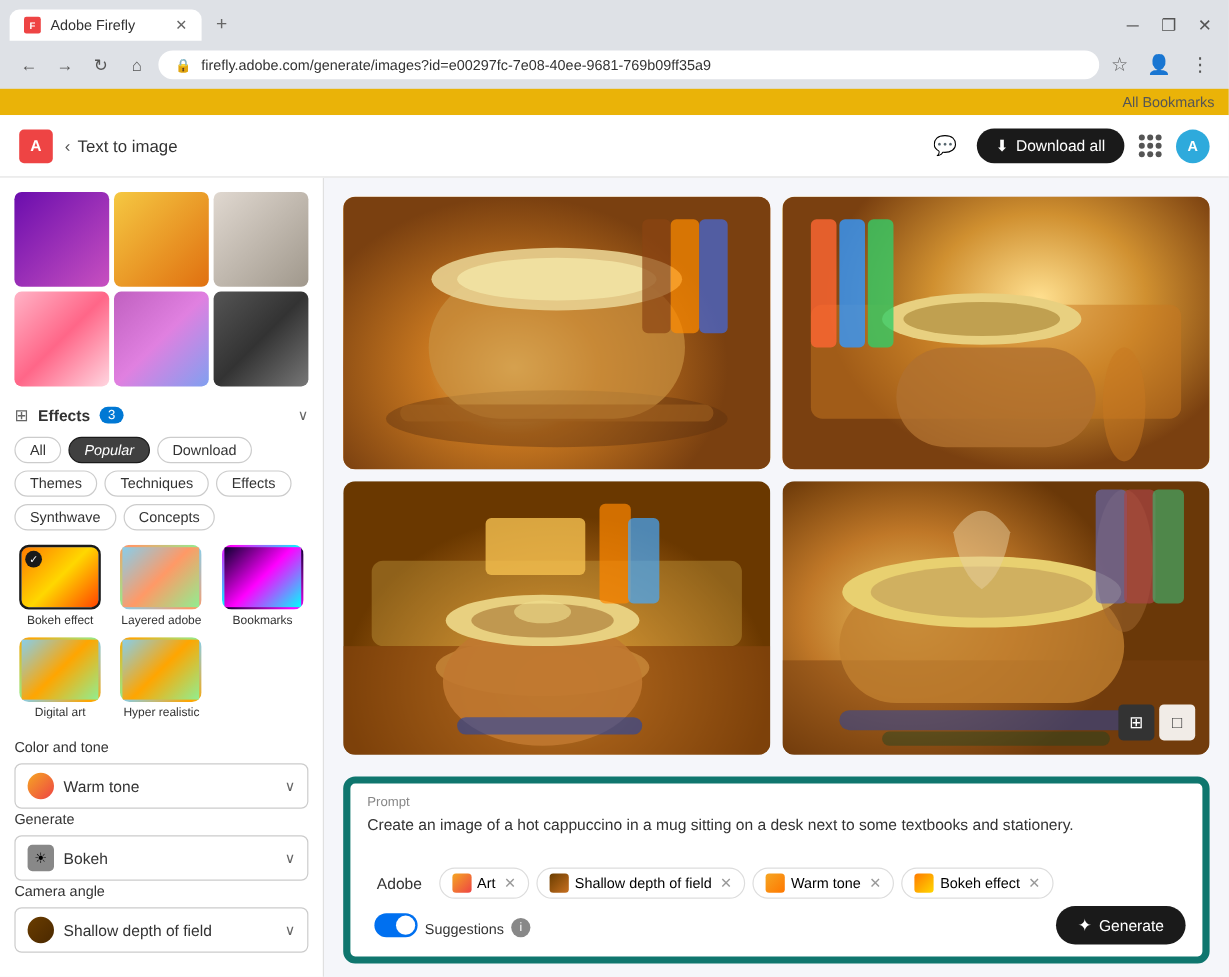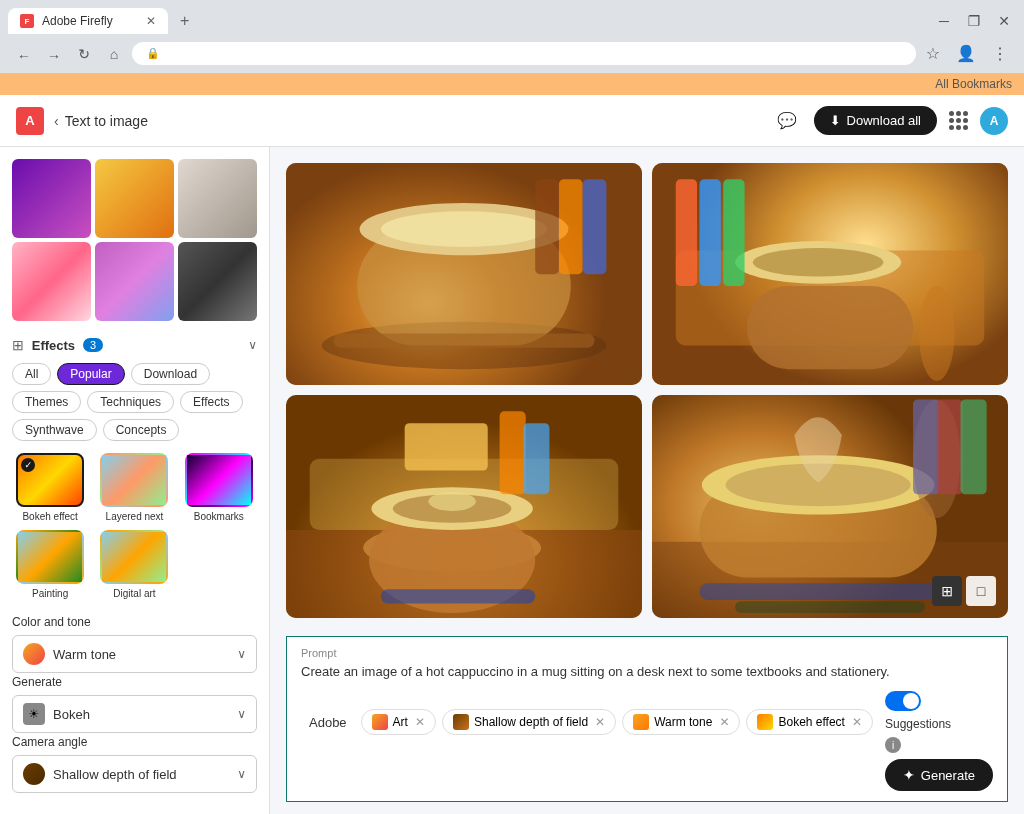--- a/index.html
+++ b/index.html
@@ -12,21 +12,21 @@
     .tab .favicon { width: 14px; height: 14px; background: #e44; border-radius: 2px; display: flex; align-items: center; justify-content: center; color: #fff; font-size: 8px; font-weight: bold; }
     .tab .tab-close { margin-left: auto; color: #666; cursor: pointer; font-size: 12px; }
     .new-tab { background: none; border: none; font-size: 16px; color: #666; cursor: pointer; padding: 4px 8px; }
     .browser-controls { display: flex; align-items: center; gap: 6px; padding: 6px 12px; background: #dee1e6; }
     .ctrl-btn { background: none; border: none; cursor: pointer; color: #555; font-size: 14px; padding: 4px; border-radius: 4px; width: 24px; height: 24px; display: flex; align-items: center; justify-content: center; }
     .address-bar { flex: 1; background: #fff; border-radius: 20px; padding: 5px 14px; font-size: 12px; color: #333; display: flex; align-items: center; gap: 8px; }
     .address-bar .lock-icon { color: #555; font-size: 11px; }
     .address-text { flex: 1; }
     .browser-actions { display: flex; align-items: center; gap: 8px; }
     .browser-action-btn { background: none; border: none; cursor: pointer; color: #555; font-size: 16px; padding: 4px; border-radius: 4px; }
-    .bookmarks-bar { background: #fdba74; padding: 4px 12px; font-size: 12px; color: #333; display: flex; align-items: center; justify-content: flex-end; }
+    .bookmarks-bar { background: #eab308; padding: 4px 12px; font-size: 12px; color: #333; display: flex; align-items: center; justify-content: flex-end; }
     .bookmarks-bar span { color: #555; }
 
     
     .app-container { display: flex; flex-direction: column; height: calc(814px - 95px); background: #f5f6fa; }
     .app-header { display: flex; align-items: center; padding: 8px 16px; background: #fff; border-bottom: 1px solid #e0e0e0; height: 52px; }
     .adobe-logo { width: 28px; height: 28px; background: #e44; border-radius: 4px; display: flex; align-items: center; justify-content: center; color: #fff; font-size: 13px; font-weight: bold; margin-right: 10px; }
     .back-btn { background: none; border: none; cursor: pointer; color: #555; font-size: 14px; margin-right: 6px; }
     .page-title { font-size: 14px; color: #333; font-weight: 400; }
     .header-actions { margin-left: auto; display: flex; align-items: center; gap: 12px; }
     .icon-btn { background: none; border: none; cursor: pointer; color: #555; font-size: 16px; padding: 4px; border-radius: 4px; }
@@ -51,21 +51,21 @@
 
     
     .section-header { display: flex; align-items: center; gap: 8px; margin-bottom: 10px; cursor: pointer; }
     .section-icon { color: #666; font-size: 14px; }
     .section-title { font-size: 13px; font-weight: 600; color: #333; }
     .section-badge { background: #0078d4; color: #fff; border-radius: 10px; padding: 1px 7px; font-size: 11px; }
     .section-chevron { margin-left: auto; color: #666; font-size: 12px; }
 
     .filter-tabs { display: flex; flex-wrap: wrap; gap: 6px; margin-bottom: 12px; align-items: center; }
     .filter-tab { background: none; border: 1px solid #ccc; border-radius: 14px; padding: 3px 12px; font-size: 12px; cursor: pointer; color: #333; }
-    .filter-tab.active { background: #6d28d9; color: #fff; border-color: #1a1a1a; }
+    .filter-tab.active { background: #404040; color: #fff; border-color: #1a1a1a; font-style: italic; }
 
     .effects-grid { display: grid; grid-template-columns: repeat(3, 1fr); gap: 8px; margin-bottom: 16px; }
     .effect-item { display: flex; flex-direction: column; align-items: center; gap: 4px; cursor: pointer; }
     .effect-thumb { width: 68px; height: 54px; border-radius: 8px; overflow: hidden; position: relative; border: 2px solid transparent; }
     .effect-thumb.selected { border-color: #1a1a1a; }
     .effect-thumb .check { position: absolute; top: 3px; left: 3px; background: #1a1a1a; border-radius: 50%; width: 14px; height: 14px; display: flex; align-items: center; justify-content: center; color: #fff; font-size: 9px; }
     .effect-label { font-size: 10px; color: #333; text-align: center; }
 
     .bokeh-bg { background: linear-gradient(135deg, #ff7b00, #ffd700, #ff4400); }
     .layered-bg { background: linear-gradient(135deg, #87ceeb, #ff9966, #90ee90); }
@@ -89,33 +89,33 @@
     .image-area { flex: 1; padding: 16px 16px 8px; overflow: hidden; }
     .image-grid { display: grid; grid-template-columns: repeat(2, 1fr); grid-template-rows: repeat(2, 1fr); gap: 10px; height: 100%; }
     .image-cell { border-radius: 10px; overflow: hidden; background: #ddd; position: relative; }
 
     .view-toggle { position: absolute; bottom: 12px; right: 12px; display: flex; gap: 4px; }
     .view-btn { background: rgba(255,255,255,0.9); border: none; border-radius: 4px; width: 30px; height: 30px; cursor: pointer; display: flex; align-items: center; justify-content: center; font-size: 14px; color: #333; }
     .view-btn.active { background: #333; color: #fff; }
 
     
     .prompt-area { padding: 10px 16px 12px; background: #f5f6fa; }
-    .prompt-box { background: #fff; border: 1px solid #0f766e; border-radius: 0; padding: 10px 14px 10px; }
+    .prompt-box { background: #fff; border: 6px solid #0f766e; border-radius: 10px; padding: 10px 14px 10px; }
     .prompt-label { font-size: 11px; color: #888; margin-bottom: 4px; }
-    .prompt-text { font-size: 13px; color: #333; margin-bottom: 10px; line-height: 1.4; }
+    .prompt-text { font-size: 13px; color: #333; margin-bottom: 26px; line-height: 1.4; }
     .prompt-tags { display: flex; align-items: center; gap: 6px; flex-wrap: wrap; }
     .tag { display: flex; align-items: center; gap: 5px; border: 1px solid #ddd; border-radius: 14px; padding: 4px 10px; font-size: 12px; cursor: pointer; background: #fff; }
     .tag-icon { width: 16px; height: 16px; border-radius: 3px; }
     .tag-art { background: linear-gradient(135deg, #f5a623, #e44); }
     .tag-shallow { background: linear-gradient(135deg, #6a3d00, #c87020); }
     .tag-warm { background: linear-gradient(135deg, #f5a623, #ff7700); }
     .tag-bokeh { background: linear-gradient(135deg, #ff7b00, #ffd700); }
     .tag-close { color: #999; font-size: 12px; margin-left: 2px; }
     .clear-btn { background: none; border: none; color: #333; font-size: 13px; cursor: pointer; padding: 4px 8px; white-space: nowrap; }
-    .suggestions-toggle { display: flex; align-items: flex-start; gap: 6px; margin-left: 6px; flex-direction: column; }
+    .suggestions-toggle { display: flex; align-items: flex-end; gap: 6px; margin-left: 6px; }
     .toggle-switch { width: 36px; height: 20px; background: #0070f0; border-radius: 10px; position: relative; cursor: pointer; }
     .toggle-knob { width: 16px; height: 16px; background: #fff; border-radius: 50%; position: absolute; top: 2px; right: 2px; }
     .suggestions-label { font-size: 12px; color: #333; }
     .suggestions-info { width: 16px; height: 16px; background: #888; border-radius: 50%; display: flex; align-items: center; justify-content: center; color: #fff; font-size: 10px; cursor: pointer; }
     .generate-btn { background: #1a1a1a; color: #fff; border: none; border-radius: 20px; padding: 8px 18px; font-size: 13px; cursor: pointer; display: flex; align-items: center; gap: 6px; white-space: nowrap; margin-left: auto; }
     .generate-icon { font-size: 14px; }
   </style>
 </head>
 <body>
 
@@ -133,20 +133,21 @@
       <button class="ctrl-btn">✕</button>
     </div>
   </div>
   <div class="browser-controls">
     <button class="ctrl-btn">←</button>
     <button class="ctrl-btn">→</button>
     <button class="ctrl-btn">↻</button>
     <button class="ctrl-btn">⌂</button>
     <div class="address-bar">
       <span class="lock-icon">🔒</span>
+      <span class="address-text">firefly.adobe.com/generate/images?id=e00297fc-7e08-40ee-9681-769b09ff35a9</span>
     </div>
     <div class="browser-actions">
       <button class="browser-action-btn">☆</button>
       <button class="browser-action-btn">👤</button>
       <button class="browser-action-btn">⋮</button>
     </div>
   </div>
   <div class="bookmarks-bar">
     <span>All Bookmarks</span>
   </div>
@@ -214,33 +215,33 @@
 
       <div class="effects-grid">
         <div class="effect-item">
           <div class="effect-thumb bokeh-bg selected">
             <div class="check">✓</div>
           </div>
           <span class="effect-label">Bokeh effect</span>
         </div>
         <div class="effect-item">
           <div class="effect-thumb layered-bg"></div>
-          <span class="effect-label">Layered next</span>
+          <span class="effect-label">Layered adobe</span>
         </div>
         <div class="effect-item">
           <div class="effect-thumb synthwave-bg"></div>
           <span class="effect-label">Bookmarks</span>
         </div>
         <div class="effect-item">
-          <div class="effect-thumb painting-bg"></div>
-          <span class="effect-label">Painting</span>
-        </div>
-        <div class="effect-item">
           <div class="effect-thumb digital-bg"></div>
           <span class="effect-label">Digital art</span>
+        </div>
+        <div class="effect-item">
+          <div class="effect-thumb hyper-bg"></div>
+          <span class="effect-label">Hyper realistic</span>
         </div>
       </div>
 
       <div class="option-section">
         <div class="option-label">Color and tone</div>
         <div class="option-select">
           <div class="option-select-icon"></div>
           <span class="option-select-text">Warm tone</span>
           <span class="option-select-chevron">∨</span>
         </div>

